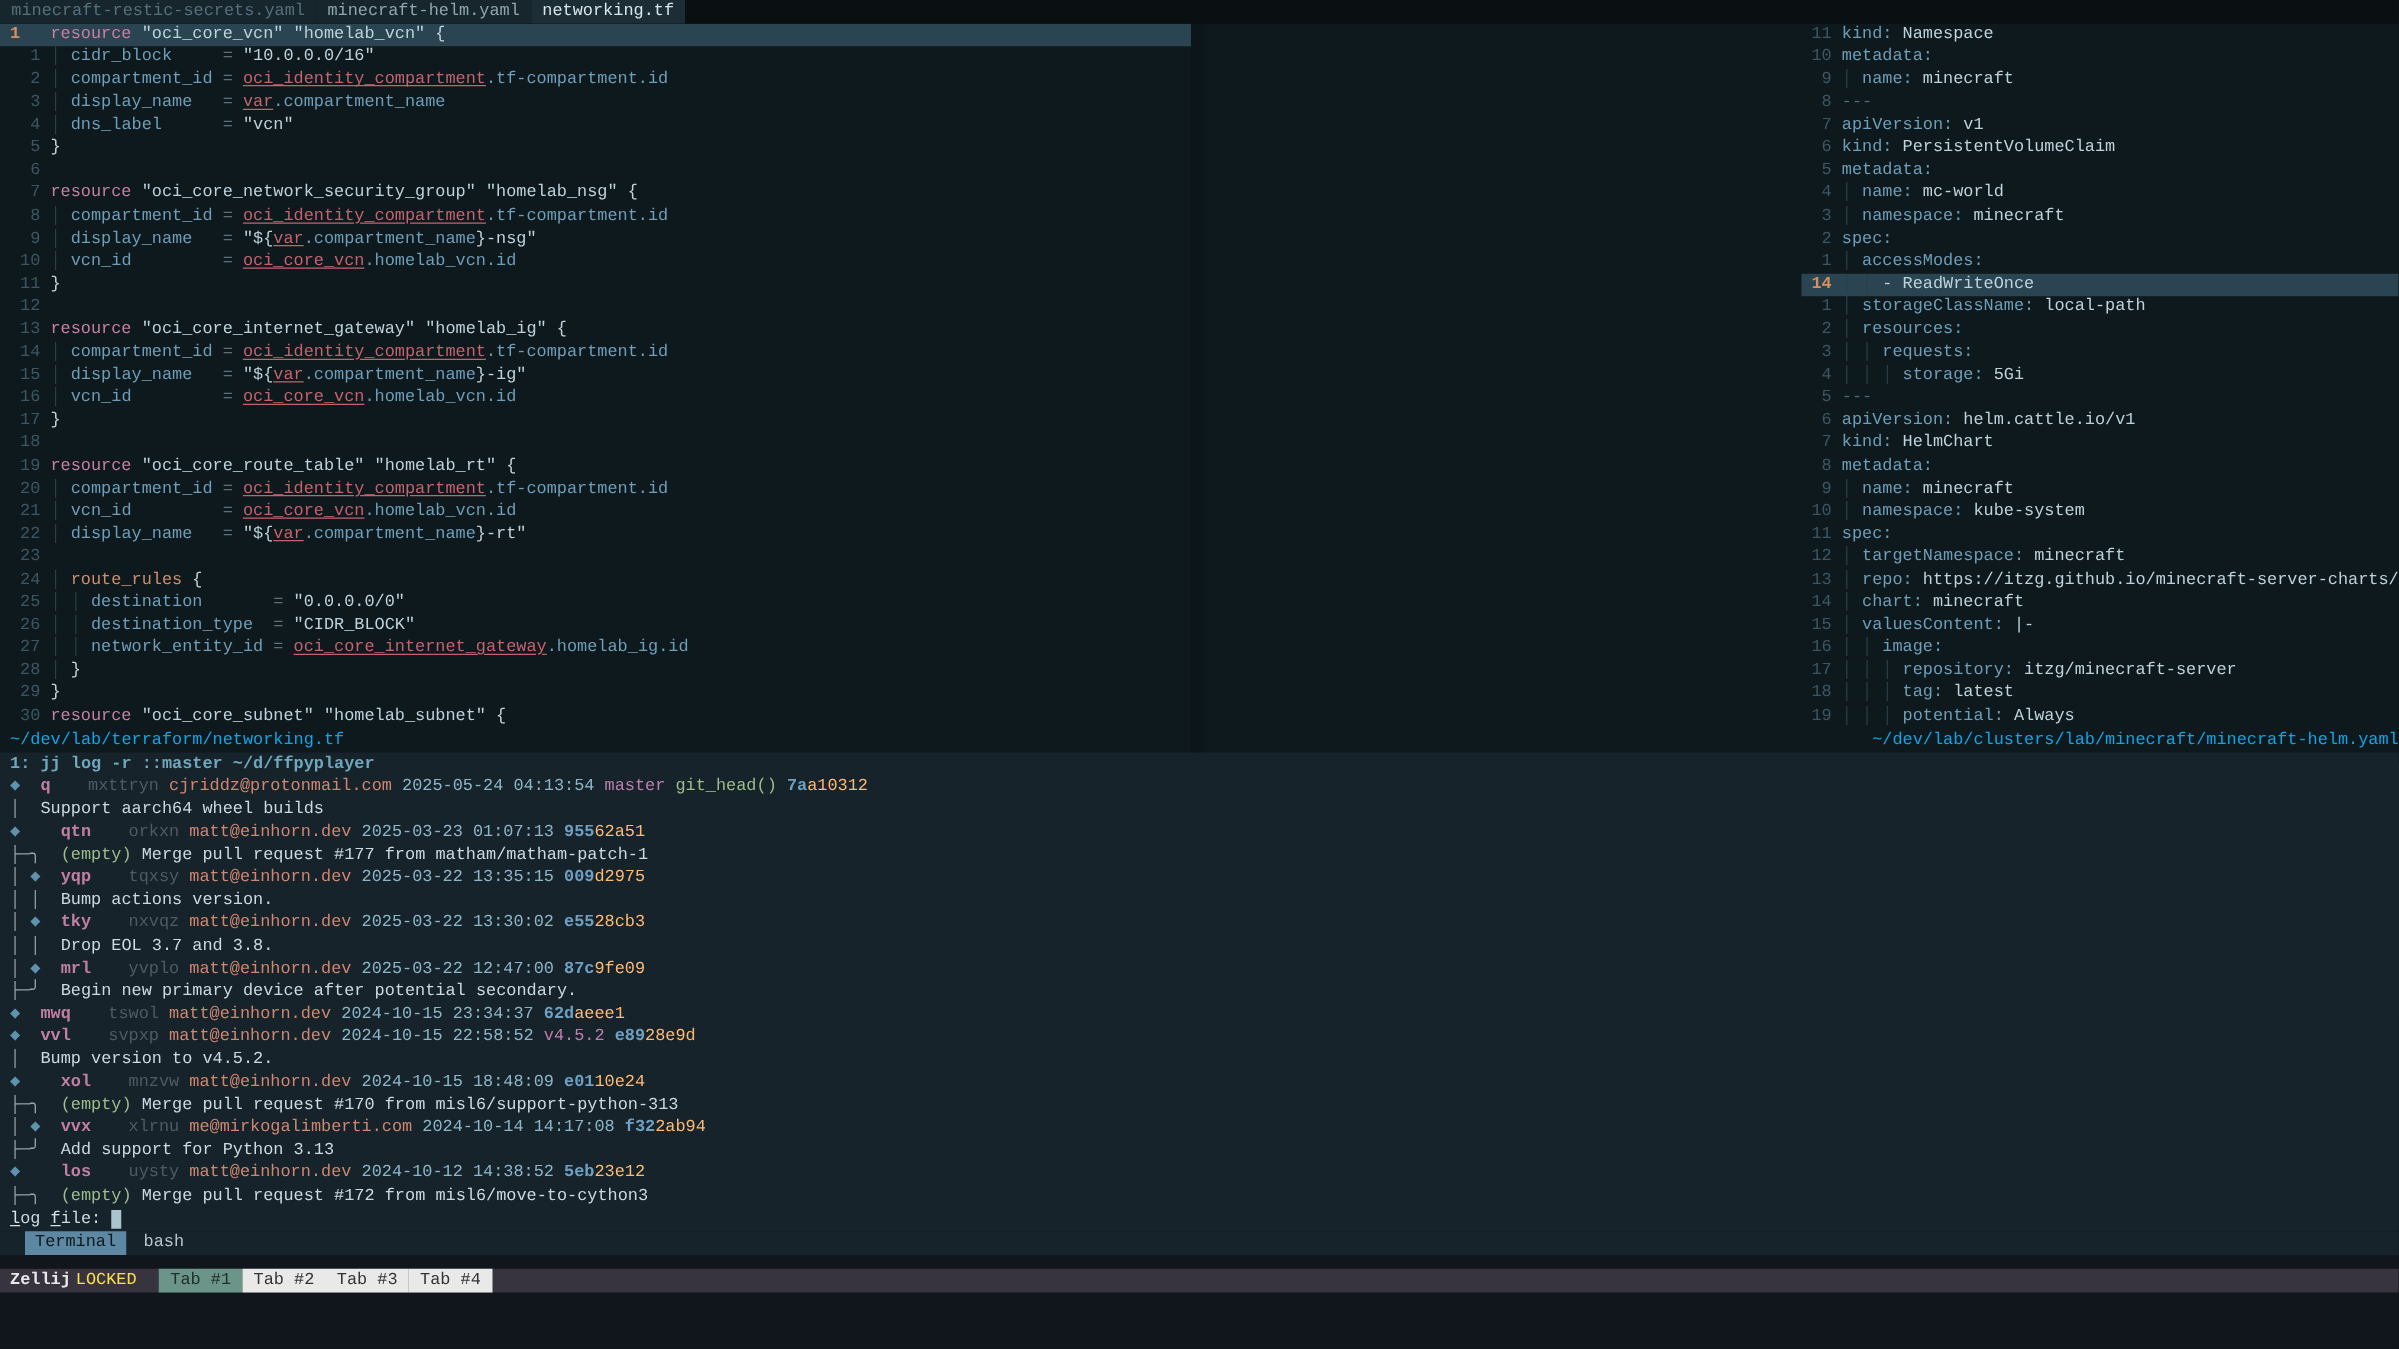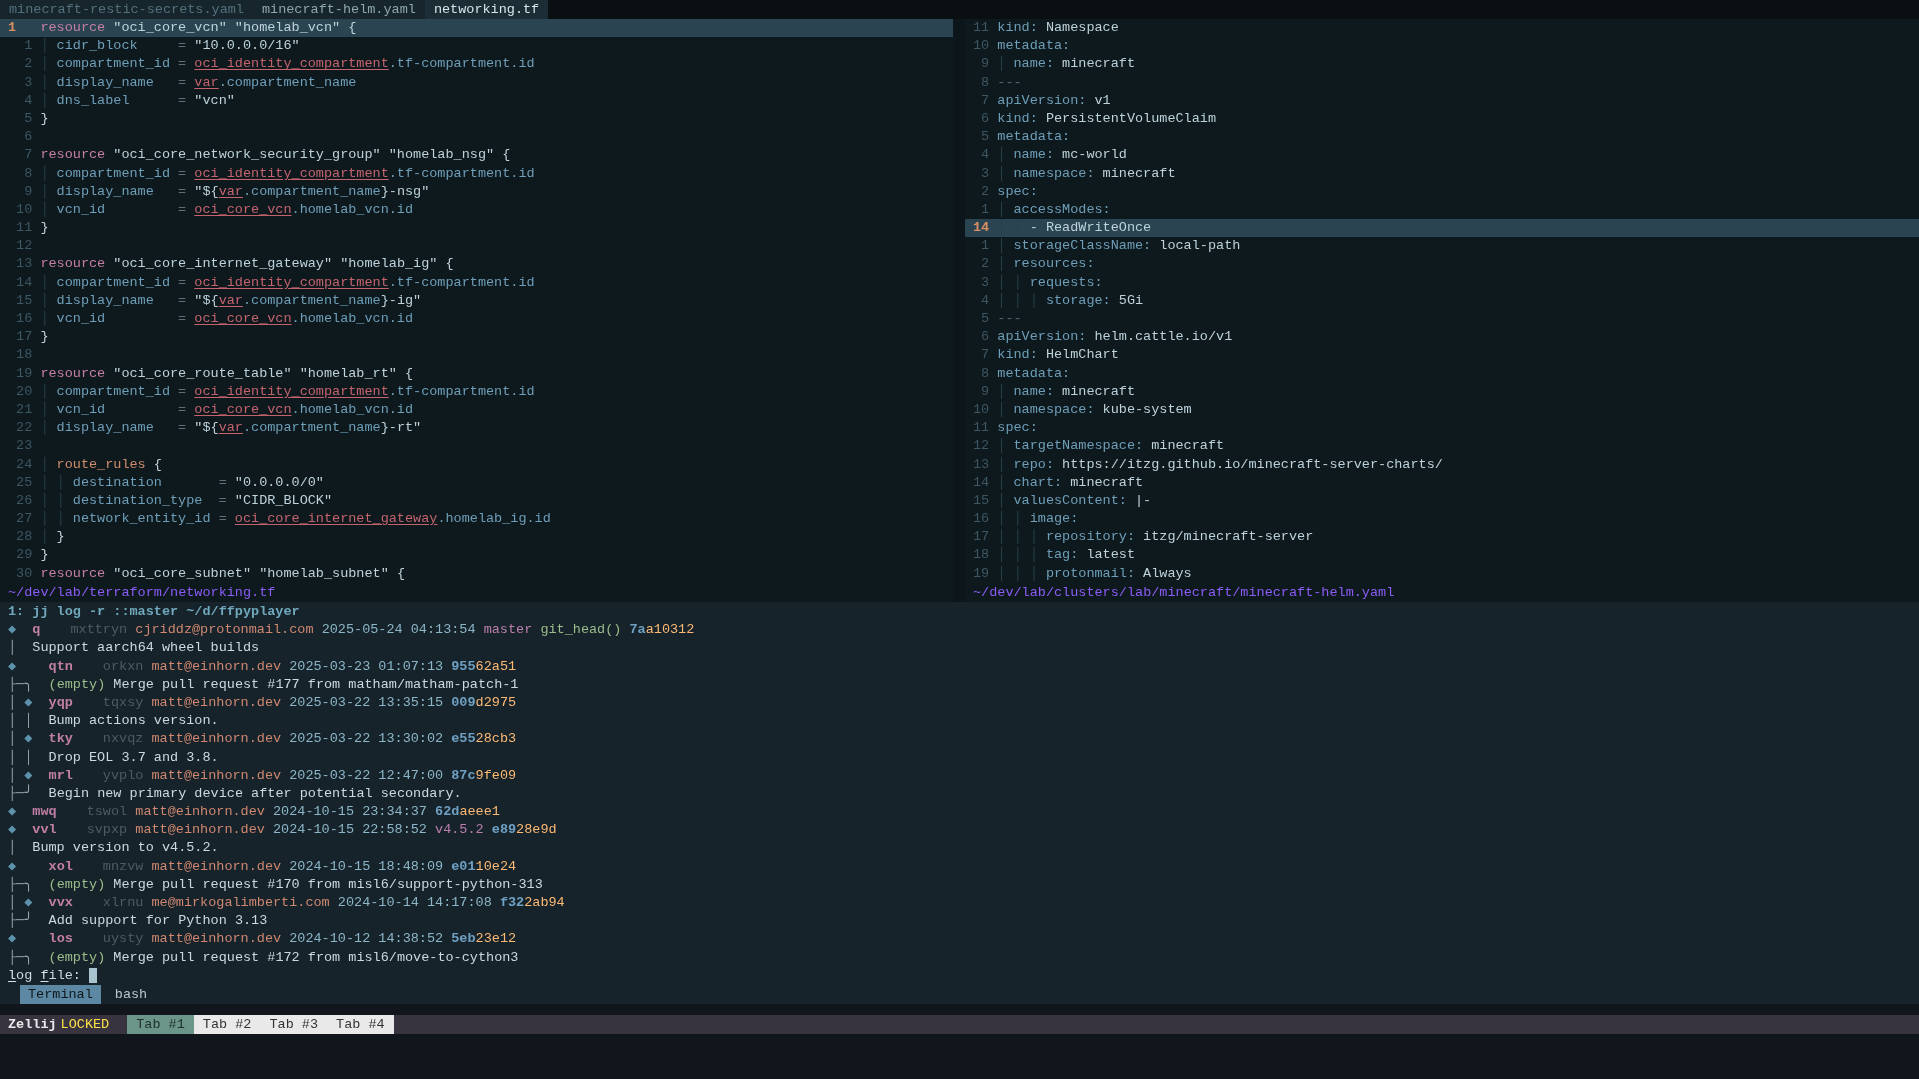--- a/index.html
+++ b/index.html
@@ -13,29 +13,29 @@
   .btab { display:inline-flex; align-items:center; padding:0 9px; background:#17262d; white-space:pre; }
   .btab.inactive  { color:#54707c; }
   .btab.inactive2 { color:#8fa6af; }
   .btab.active    { color:#d8e6ec; background:#1c2d35; }
 
   
   .editors { height:583px; display:flex; background:#0e191e; flex:0 0 auto; }
   .pane { display:flex; flex-direction:column; overflow:hidden; }
   .pane.left  { width:953px; }
   .pane-divider { width:12px; background:#0c1519; flex:0 0 auto; }
-  .pane.right { flex:1; }
+  .pane.right { flex:1;align-items:flex-end; }
   .lines { flex:1 1 auto; overflow:hidden; }
   .ln { height:18.2px; line-height:18.2px; white-space:pre; padding-left:8px; }
   .ln.cur { background:#2a4551; }
   .gut { display:inline-block; color:#3c5662; text-align:right; margin-right:1ch; }
   .pane.left  .gut { width:3ch; }
   .pane.right .gut { width:2ch; }
   .gut.gcur { color:#d98e62; font-weight:bold; text-align:left; }
-  .estatus { height:18.2px; line-height:18.2px; color:#8b5cf6; padding-left:8px; white-space:pre; flex:0 0 auto; }
+  .estatus { height:18.2px; line-height:18.2px; color:#0ea5e9; padding-left:8px; white-space:pre; flex:0 0 auto; }
 
   
   .tk-k { color:#c77fa4; }
   .tk-p { color:#6e9eb8; }
   .tk-o { color:#5d7079; }
   .tk-s { color:#bdd2da; }
   .tk-e { color:#c4636e; text-decoration:underline; text-underline-offset:2px; }
   .tk-w { color:#c3d4dc; }
   .tk-g { color:#284049; }
   .tk-b { color:#d08d6b; }
@@ -153,21 +153,21 @@
           <div class="ln"><span class="gut">9</span><span class="tk-g">│ </span><span class="tk-p">name:</span><span class="tk-s"> minecraft</span></div>
           <div class="ln"><span class="gut">10</span><span class="tk-g">│ </span><span class="tk-p">namespace:</span><span class="tk-s"> kube-system</span></div>
           <div class="ln"><span class="gut">11</span><span class="tk-p">spec:</span></div>
           <div class="ln"><span class="gut">12</span><span class="tk-g">│ </span><span class="tk-p">targetNamespace:</span><span class="tk-s"> minecraft</span></div>
           <div class="ln"><span class="gut">13</span><span class="tk-g">│ </span><span class="tk-p">repo:</span><span class="tk-s"> https://itzg.github.io/minecraft-server-charts/</span></div>
           <div class="ln"><span class="gut">14</span><span class="tk-g">│ </span><span class="tk-p">chart:</span><span class="tk-s"> minecraft</span></div>
           <div class="ln"><span class="gut">15</span><span class="tk-g">│ </span><span class="tk-p">valuesContent:</span><span class="tk-s"> |-</span></div>
           <div class="ln"><span class="gut">16</span><span class="tk-g">│ │ </span><span class="tk-p">image:</span></div>
           <div class="ln"><span class="gut">17</span><span class="tk-g">│ │ │ </span><span class="tk-p">repository:</span><span class="tk-s"> itzg/minecraft-server</span></div>
           <div class="ln"><span class="gut">18</span><span class="tk-g">│ │ │ </span><span class="tk-p">tag:</span><span class="tk-s"> latest</span></div>
-          <div class="ln"><span class="gut">19</span><span class="tk-g">│ │ │ </span><span class="tk-p">protonmail:</span><span class="tk-s"> Always</span></div>
+          <div class="ln"><span class="gut">19</span><span class="tk-g">│ │ │ </span><span class="tk-p">potential:</span><span class="tk-s"> Always</span></div>
         </div>
       <div class="estatus">~/dev/lab/clusters/lab/minecraft/minecraft-helm.yaml</div>
     </div>
   </div>
 
   <div class="terminal">
     <div class="ln"><span class="tk-pr">1: jj log -r ::master ~/d/ffpyplayer</span></div>
     <div>
         <div class="ln"><span class="tk-nd">◆</span><span class="tk-w2">  </span><span class="tk-ci">q</span><span class="tk-cd">mxttryn</span><span class="tk-w2"> </span><span class="tk-em">cjriddz@protonmail.com</span><span class="tk-w2"> </span><span class="tk-dt">2025-05-24 04:13:54</span><span class="tk-w2"> </span><span class="tk-br">master</span><span class="tk-w2"> </span><span class="tk-hd">git_head()</span><span class="tk-w2"> </span><span class="tk-sh">7a</span><span class="tk-sd">a10312</span></div>
         <div class="ln"><span class="tk-gr">│</span><span class="tk-w2">  </span><span class="tk-tx">Support aarch64 wheel builds</span></div>

